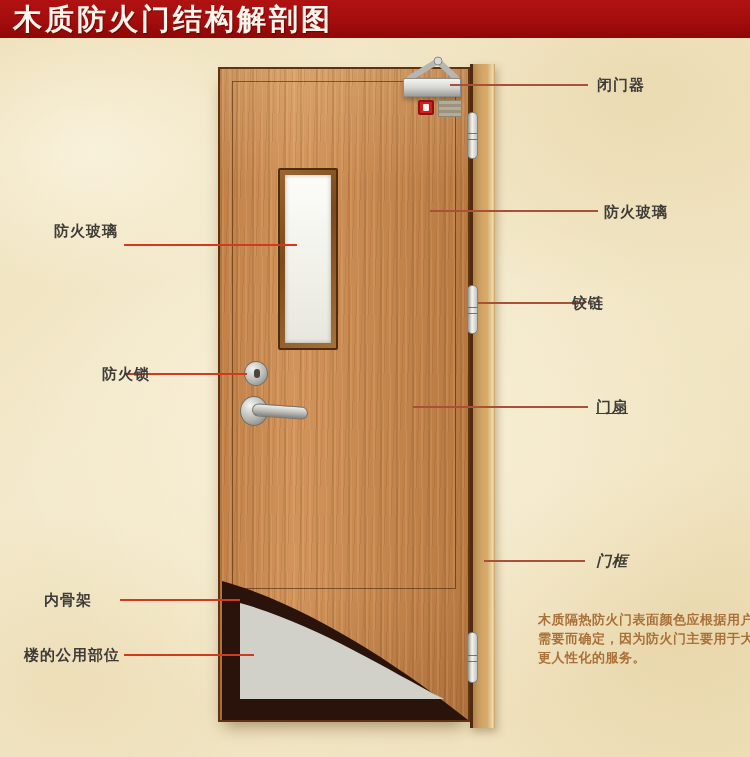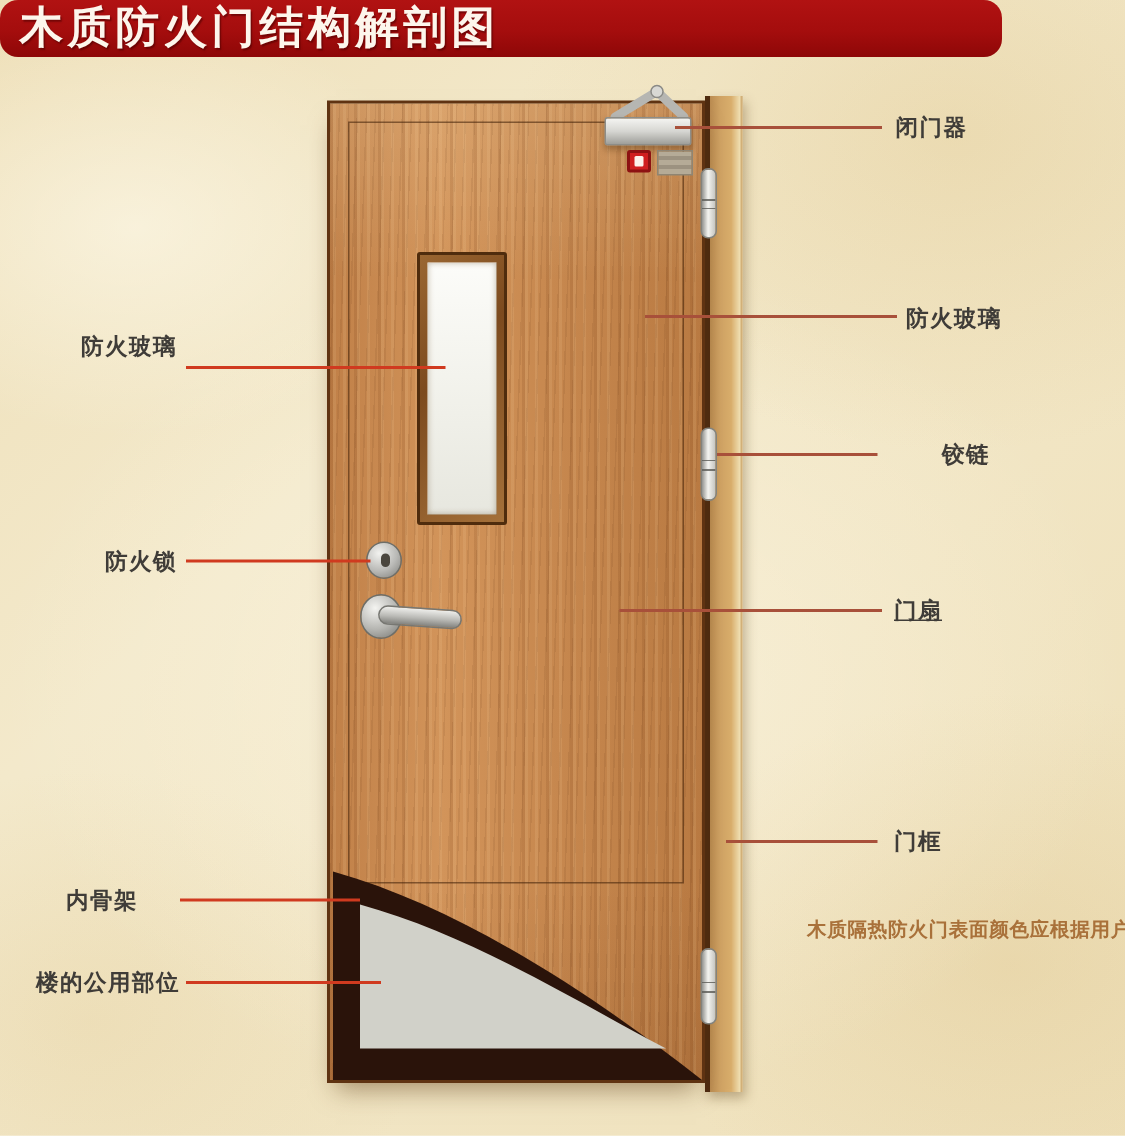--- a/index.html
+++ b/index.html
@@ -13,23 +13,23 @@
       radial-gradient(ellipse 300px 200px at 12% 20%, rgba(255,252,240,.55), transparent 70%),
       radial-gradient(ellipse 420px 300px at 85% 12%, rgba(216,186,120,.28), transparent 70%),
       radial-gradient(ellipse 500px 380px at 50% 60%, rgba(255,250,235,.5), transparent 75%),
       radial-gradient(ellipse 360px 260px at 90% 85%, rgba(214,184,120,.25), transparent 70%),
       radial-gradient(ellipse 320px 240px at 8% 90%, rgba(218,190,128,.22), transparent 70%),
       linear-gradient(135deg, rgba(226,200,140,.25), rgba(255,252,240,.1) 35%, rgba(226,200,140,.22));
   }
 
   
   .banner {
-    position: absolute; left: 0; top: 8; width: 668px; height: 38px;
+    position: absolute; left: 0; top: 8; width: 750px; height: 38px;
     background: linear-gradient(180deg, #b11212 0%, #a40d0d 55%, #8e0707 100%);
-    display: flex; align-items: center; border-radius: 12px;
+    display: flex; align-items: center;
   }
   .banner .title {
     color: #fdf6ec; font-size: 29px; font-weight: bold;
     letter-spacing: 3px; padding-left: 13px; line-height: 38px;
     text-shadow: 1px 1px 1px rgba(80,0,0,.6);
   }
 
   
   .door-frame {
     position: absolute; left: 470px; top: 64px; width: 25px; height: 664px;
@@ -140,25 +140,25 @@
   .cl-l3 { left: 120px; top: 599px; width: 120px; }
   .cl-l4 { left: 124px; top: 654px; width: 130px; }
 
   
   .lbl {
     position: absolute; font-size: 15px; font-weight: 600; color: #3f3c38;
     letter-spacing: 1px; white-space: nowrap;
   }
   .lbl-r1 { left: 597px; top: 76px; }
   .lbl-r2 { left: 604px; top: 203px; }
-  .lbl-r3 { left: 628px; top: 294px; }
+  .lbl-r3 { left: 572px; top: 294px; }
   .lbl-r4 { left: 596px; top: 398px; text-decoration: underline; }
-  .lbl-r5 { left: 596px; top: 552px; }
+  .lbl-r5 { left: 596px; top: 552px; font-style: italic; }
   .lbl-l1 { right: 632px; top: 222px; }
-  .lbl-l2 { right: 632px; top: 365px; }
+  .lbl-l2 { right: 600px; top: 365px; }
   .lbl-l3 { right: 658px; top: 591px; }
   .lbl-l4 { right: 630px; top: 646px; }
 
   
   .description {
     position: absolute; left: 538px; top: 610px; width: 180px;
     font-size: 13px; line-height: 19px; color: #a9713a;
     letter-spacing: .5px; font-weight: 600;
   }
   .description div { white-space: nowrap; }
@@ -220,15 +220,17 @@
   <div class="lbl lbl-r3">铰链</div>
   <div class="lbl lbl-r4">门扇</div>
   <div class="lbl lbl-r5">门框</div>
   <div class="lbl lbl-l1">防火玻璃</div>
   <div class="lbl lbl-l2">防火锁</div>
   <div class="lbl lbl-l3">内骨架</div>
   <div class="lbl lbl-l4">楼的公用部位</div>
 
   <div class="description">
     <div>木质隔热防火门表面颜色应根据用户</div>
+    <div>需要而确定，因为防火门主要用于大</div>
+    <div>更人性化的服务。</div>
   </div>
 
 </div>
 
 </body></html>

